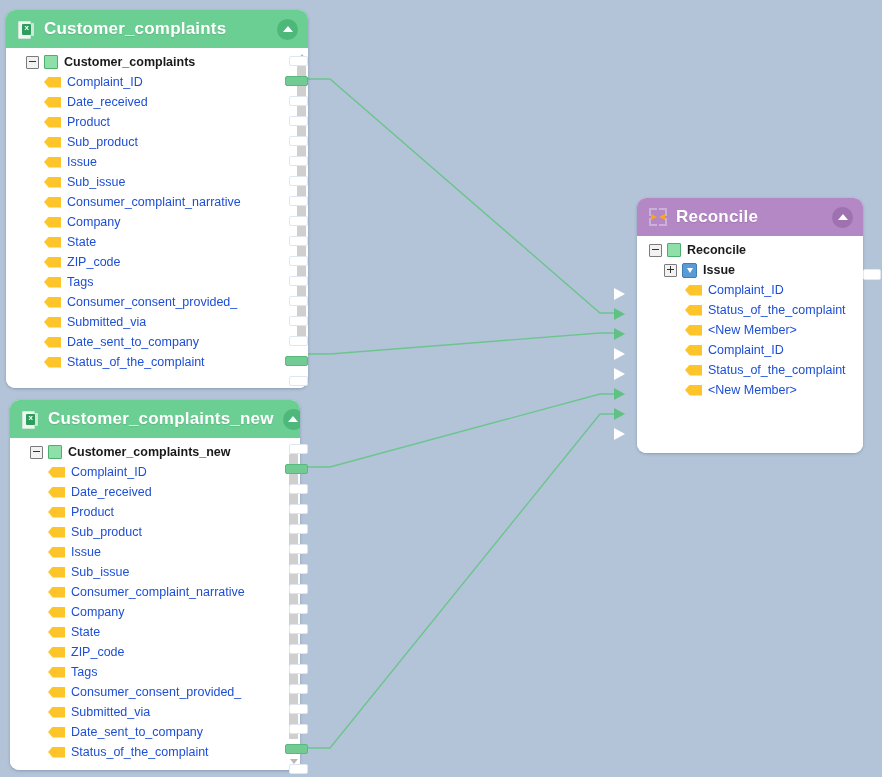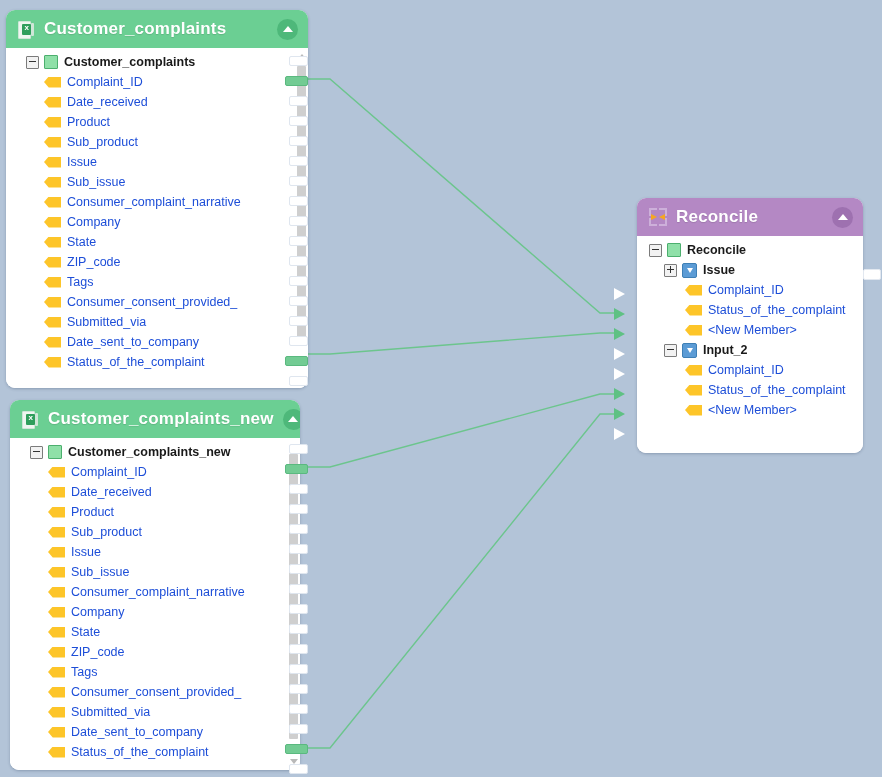--- a/index.html
+++ b/index.html
@@ -425,27 +425,20 @@
               <span class="lbl">Complaint_ID</span>
             </div>
             <div class="row" style="padding-left: 48px;">
               <span class="ico-field"></span>
               <span class="lbl">Status_of_the_complaint</span>
             </div>
             <div class="row" style="padding-left: 48px;">
               <span class="ico-field"></span>
               <span class="lbl">&lt;New Member&gt;</span>
             </div>
-            <div class="row bold" style="padding-left: 27px;">
-              <span class="expander"></span>
-              <span class="ico-port">
-                <span class="arw"></span>
-              </span>
-              <span class="lbl">Input_2</span>
-            </div>
             <div class="row" style="padding-left: 48px;">
               <span class="ico-field"></span>
               <span class="lbl">Complaint_ID</span>
             </div>
             <div class="row" style="padding-left: 48px;">
               <span class="ico-field"></span>
               <span class="lbl">Status_of_the_complaint</span>
             </div>
             <div class="row" style="padding-left: 48px;">
               <span class="ico-field"></span>

